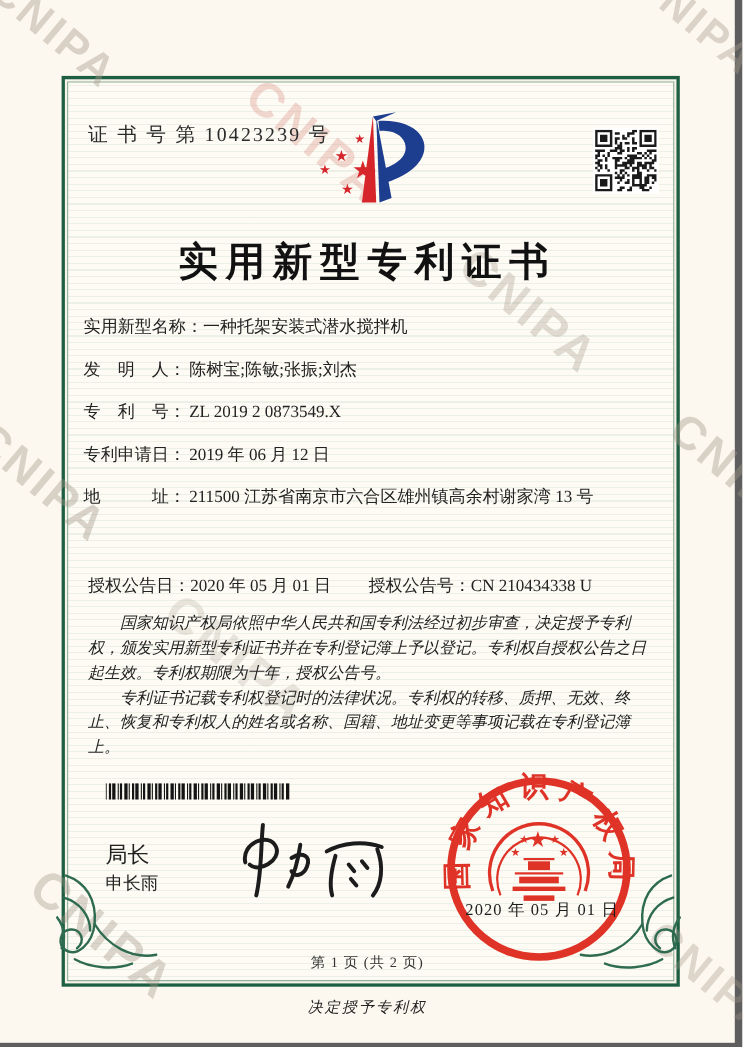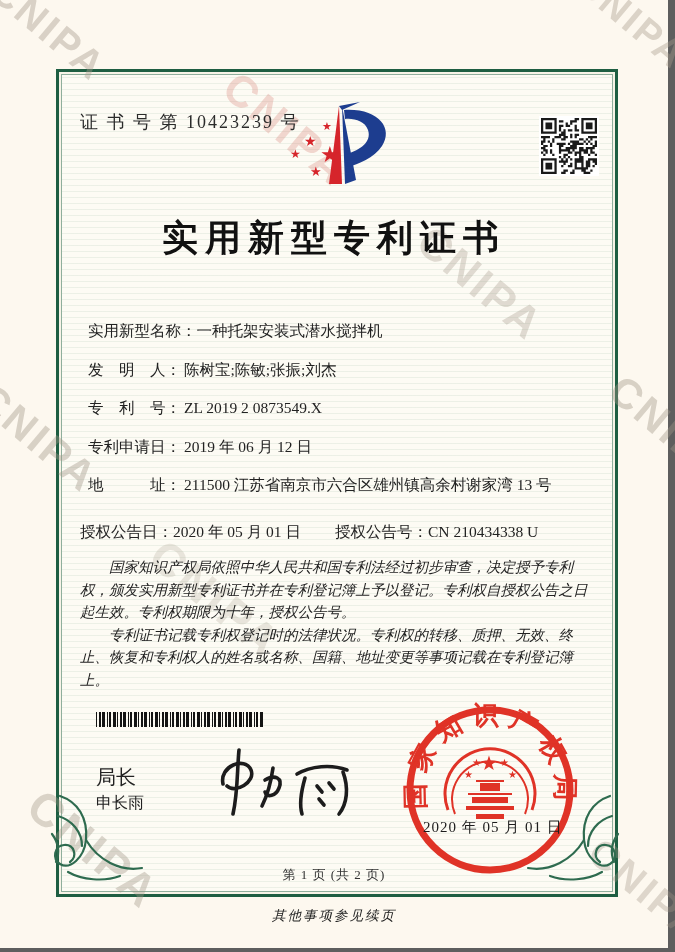--- a/index.html
+++ b/index.html
@@ -16,21 +16,21 @@
     z-index:1;}
   .wm{position:absolute;font-family:"Liberation Sans","DejaVu Sans",sans-serif;
     font-weight:bold;letter-spacing:3px;transform:rotate(40deg);z-index:2;
     pointer-events:none;white-space:nowrap;}
   .content{position:absolute;left:0;top:0;width:668px;height:948px;z-index:3;}
   .certno{position:absolute;left:80px;top:110px;font-size:18px;color:#2b2b2b;letter-spacing:2px;}
   .logo{position:absolute;left:282px;top:100px;}
   .qr{position:absolute;left:539px;top:116px;width:56px;height:56px;background:#fff;padding:2px;}
   .title{position:absolute;left:0;top:214px;width:668px;text-align:center;
     font-size:36px;font-weight:bold;color:#111;letter-spacing:7px;}
-  .fields{position:absolute;left:88px;top:287px;width:520px;margin-top:34px;}
+  .fields{position:absolute;left:76px;top:287px;width:520px;}
   .frow{height:38.5px;font-size:15.5px;color:#222;white-space:nowrap;}
   .flabel{display:inline-block;min-width:96px;color:#222;}
   .fvalue{color:#222;}
   .grant{position:absolute;left:80px;top:522px;width:520px;font-size:15.5px;color:#222;white-space:nowrap;}
   .grant .gno{position:absolute;left:255px;top:0;}
   .bodytext{position:absolute;left:80px;top:556px;width:516px;font-size:14.5px;
     line-height:22.5px;color:#222;font-style:italic;}
   .bodytext p{margin:0;text-indent:2em;}
   .barcode{position:absolute;left:96px;top:712px;width:172px;height:15px;}
   .signer-title{position:absolute;left:96px;top:764px;font-size:20px;color:#222;}
@@ -210,16 +210,16 @@
           <rect x="-18" y="5" width="36" height="6"></rect>
           <rect x="-22" y="1" width="44" height="2"></rect>
           <rect x="-10" y="-9" width="20" height="8"></rect>
           <rect x="-14" y="-12" width="28" height="2"></rect>
           <rect x="-14" y="22" width="28" height="5"></rect>
         </g>
       </svg>
       <div class="sealdate">2020 年 05 月 01 日</div>
 
       <div class="pagenum">第 1 页 (共 2 页)</div>
-      <div class="note">其他事项参见续页</div>
+      <div class="note">决定授予专利权</div>
     </div>
   </div>
 </div>
 
 </body></html>

